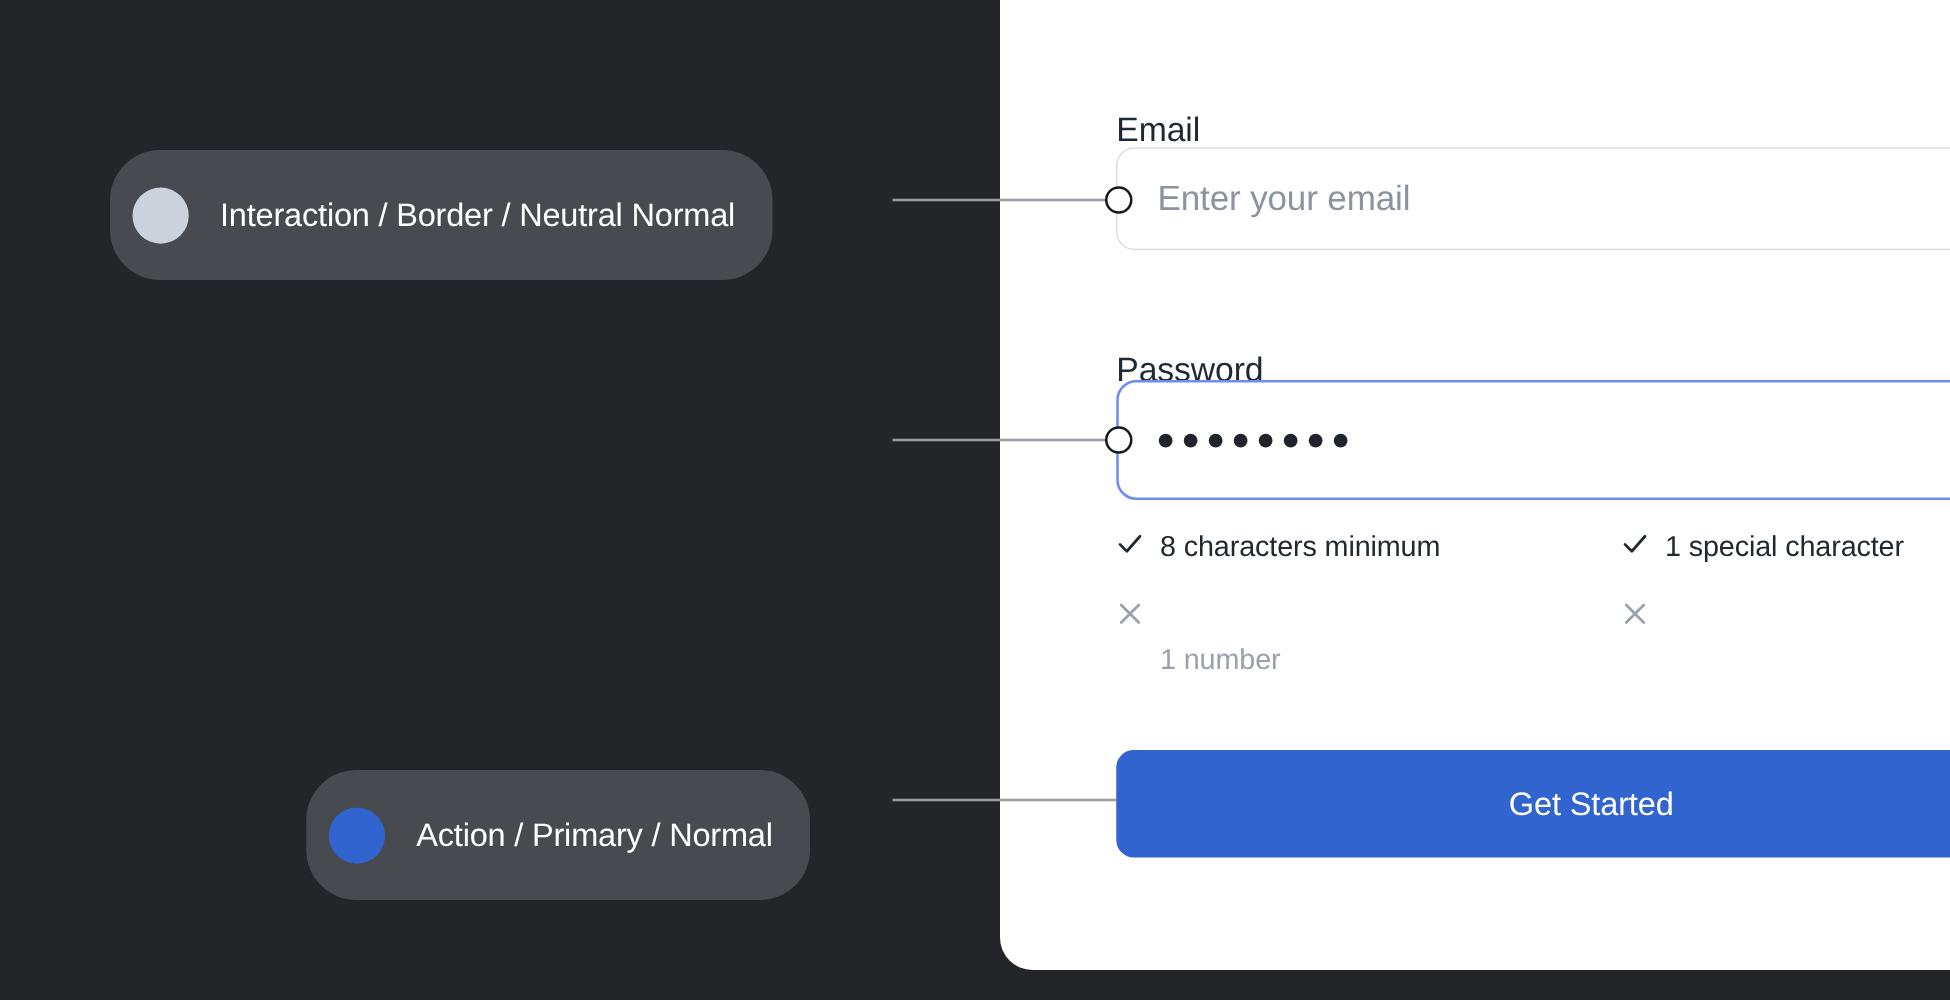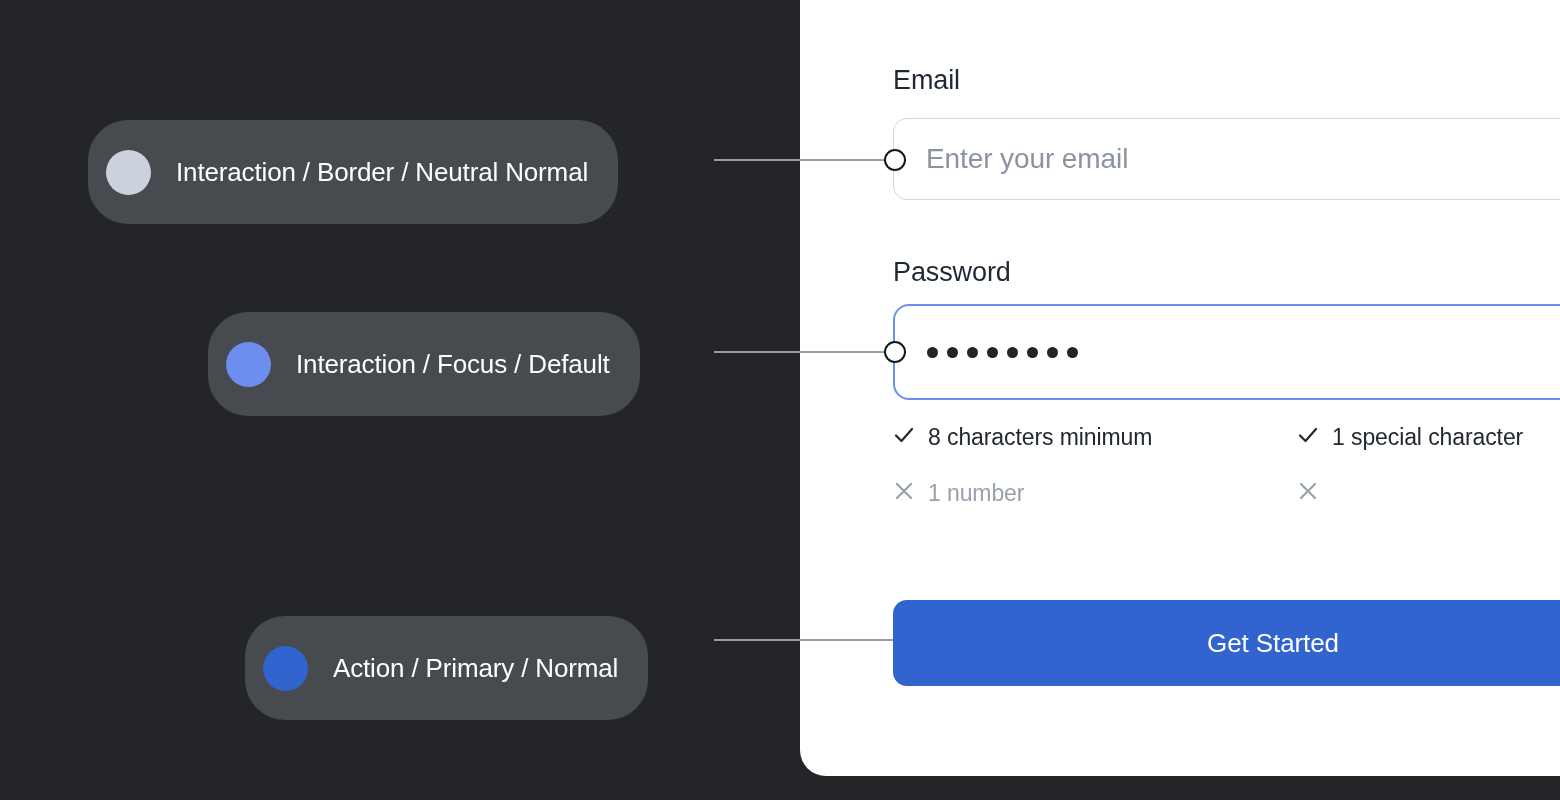--- a/index.html
+++ b/index.html
@@ -33,20 +33,21 @@
   }
 
   .field-label {
     position: absolute;
     left: 93px;
     font-size: 27px;
     line-height: 32px;
     color: #1f2933;
     letter-spacing: -0.1px;
     white-space: nowrap;
+    margin-top: 24px;
   }
   .label-email { top: 104px; }
   .label-password { top: 296px; }
 
   .input {
     position: absolute;
     left: 93px;
     width: 760px;
     box-sizing: border-box;
     display: flex;
@@ -107,21 +108,21 @@
     height: 22px;
     flex: 0 0 22px;
     position: relative;
   }
   .rule .glyph svg { display: block; }
   .rule .txt {
     font-size: 23px;
     letter-spacing: -0.1px;
   }
   .rule.pass .txt { color: #222830; }
-  .rule.fail .txt { color: #99a1ac; }
+  .rule.fail .txt { color: #99a1ac; margin-top: 34px; }
 
   
   .submit {
     position: absolute;
     left: 93px;
     top: 640px;
     width: 760px;
     height: 86px;
     border: none;
     border-radius: 14px;
@@ -261,23 +262,19 @@
   <div class="leader leader-3"></div>
 
   <div class="endpoint endpoint-1"></div>
   <div class="endpoint endpoint-2"></div>
 
   <div class="pill pill-1">
     <span class="swatch" style="background:#cbd2db"></span>
     <span class="pill-label">Interaction / Border / Neutral Normal</span>
   </div>
 
-  <div class="pill pill-2">
-    <span class="swatch" style="background:#6d8ef0"></span>
-    <span class="pill-label">Interaction / Focus / Default</span>
-  </div>
 
   <div class="pill pill-3">
     <span class="swatch" style="background:#3264d0"></span>
     <span class="pill-label">Action / Primary / Normal</span>
   </div>
 
 </div>
 
 </body></html>

